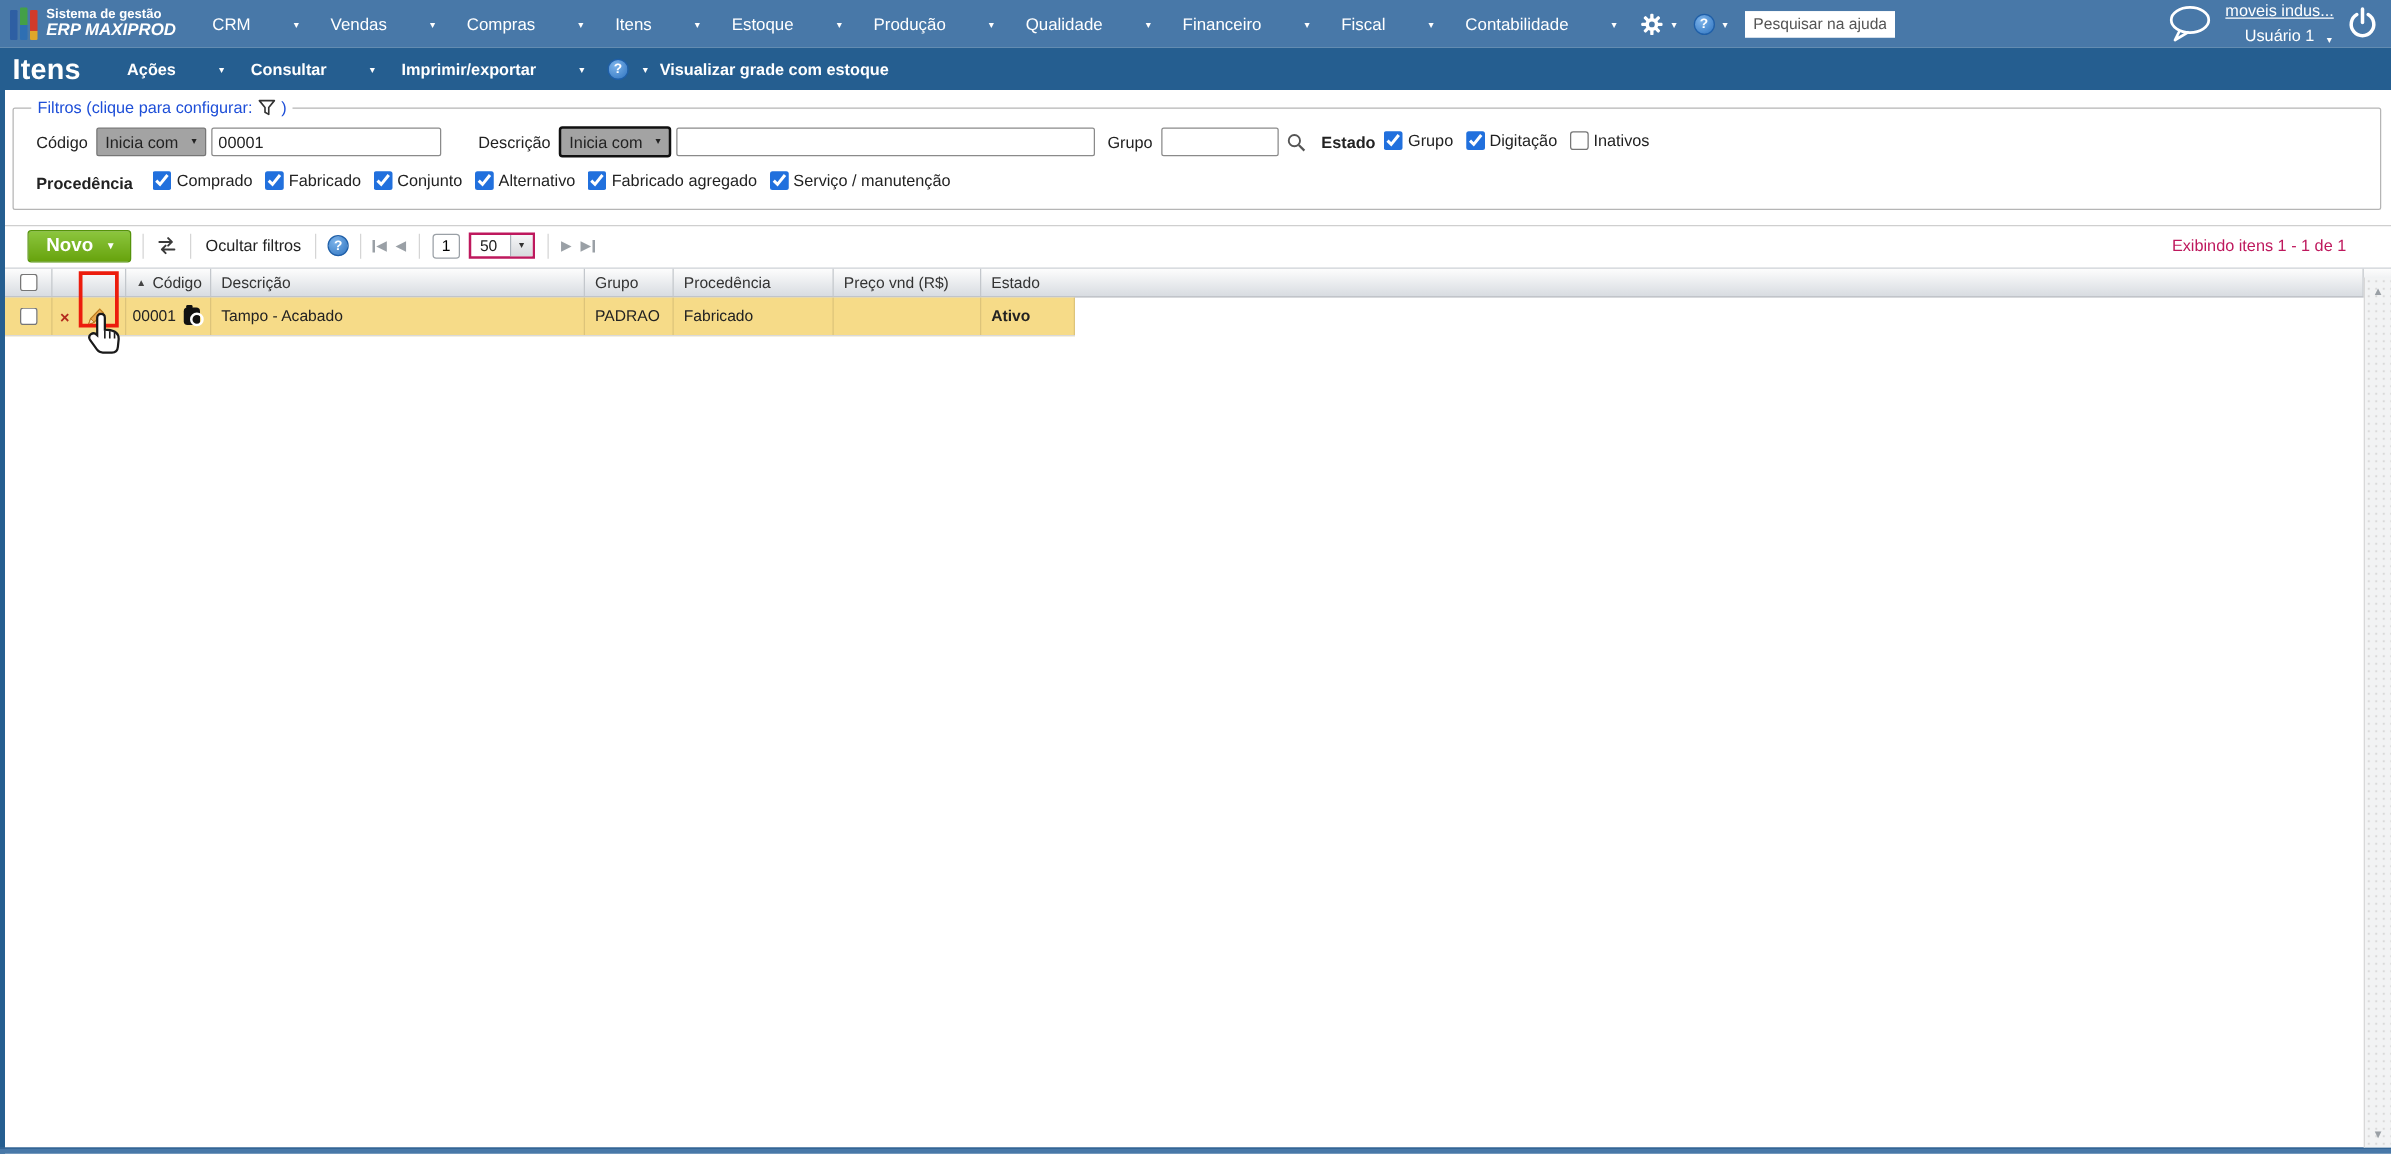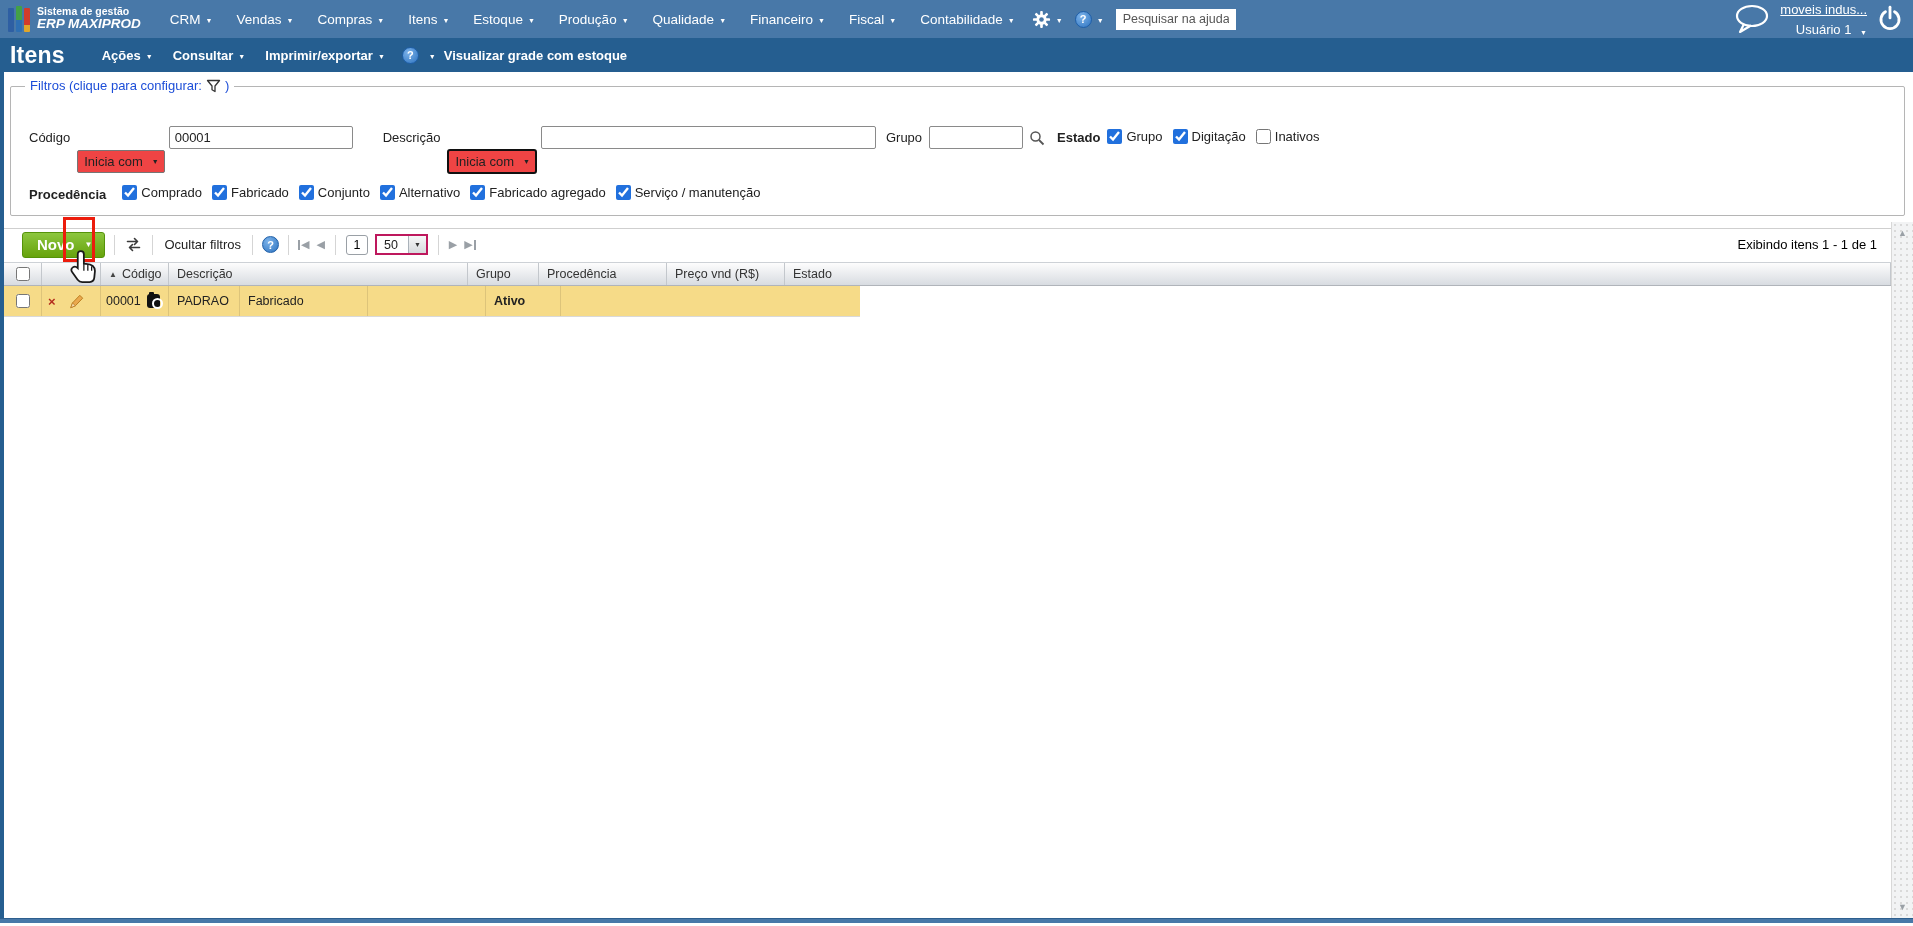--- a/index.html
+++ b/index.html
@@ -16,21 +16,21 @@
   }
   .logo-icon { display:flex; gap:2px; align-items:flex-end; height:26px; margin-right:7px; }
   .logo-icon .bar { width:6px; border-radius:1px; }
   .logo-icon .b1 { height:24px; background:#2e5fa3; }
   .logo-icon .b2 { height:26px; background:linear-gradient(#43a047 55%, #2e6fb3 55%); }
   .logo-icon .b3 { height:24px; background:linear-gradient(#d23b2a 70%, #e0a62a 70%); }
   .brand { line-height:1.05; margin-right:18px; white-space:nowrap; }
   .brand .l1 { font-size:10.5px; font-weight:bold; }
   .brand .l2 { font-size:13.5px; font-weight:bold; font-style:italic; }
   .topnav { display:flex; align-items:center; gap:2px; }
-  .nav-item { display:flex; align-items:center; padding:0 11px; font-size:13.5px; cursor:pointer; white-space:nowrap; }
+  .nav-item { display:flex; align-items:center; padding:0 11px; font-size:13.5px; cursor:pointer; white-space:nowrap;gap:28px; }
   .caret { font-size:7px; margin-left:5px; position:relative; top:1px; }
   .icon-btn { display:flex; align-items:center; padding:0 6px; cursor:pointer; }
   .help-search { height:21px; width:120px; border:1px solid #fff; background:#fff; font-size:12.5px;
     padding:0 6px; color:#444; margin-left:6px; font-family:"Liberation Sans",sans-serif; }
   .help-search::placeholder { color:#555; }
   .topbar-right { margin-left:auto; display:flex; align-items:center; gap:10px; }
   .account { text-align:right; line-height:1.25; white-space:nowrap; }
   .account a { color:#fff; font-size:13px; text-decoration:underline; }
   .account .usr { font-size:13px; }
 
@@ -54,21 +54,21 @@
   
   .filters-wrap { position:relative; padding:14px 8px 0 6px; }
   .filters-box { border:1px solid #b5b5b5; border-radius:2px; padding:14px 0 12px 0; position:relative; }
   .filters-legend { position:absolute; top:-9px; left:14px; background:#fff; padding:0 5px;
     font-size:13px; color:#1d4ed8; display:flex; align-items:center; gap:4px; }
   .frow { display:flex; align-items:center; font-size:13px; padding-left:18px; }
   .frow + .frow { margin-top:11px; }
   .flabel { margin-right:7px; white-space:nowrap; }
   .flabel.bold { font-weight:bold; }
   .sel { display:inline-flex; align-items:center; justify-content:space-between; border:1px solid #767676;
-    background:#ef4444; height:23px; padding:0 5px 0 6px; font-size:13px; border-radius:2px; cursor:pointer;margin-top:48px; }
+    background:#a3a3a3; height:23px; padding:0 5px 0 6px; font-size:13px; border-radius:2px; cursor:pointer; }
   .sel .sarr { font-size:7px; color:#222; margin-left:9px; }
   .sel.focused { border:2px solid #101010; border-radius:3px; height:25px; }
   .fin { height:23px; border:1px solid #8a8a8a; border-radius:2px; font-size:13px; padding:0 5px;
     font-family:"Liberation Sans",sans-serif; color:#222; }
   .cbl { display:inline-flex; align-items:center; margin-right:10px; cursor:pointer; white-space:nowrap; }
   .cbl input { width:15px; height:15px; accent-color:#2170dd; margin:0 4px 0 0; }
   .gap { display:inline-block; }
 
   
   .toolbar { margin-top:12px; border-top:1px solid #cfcfcf; height:32px; display:flex; align-items:center;
@@ -82,21 +82,21 @@
   .pag { display:flex; align-items:center; gap:7px; }
   .pgarr { color:#9aa0a6; font-size:11px; cursor:pointer; display:flex; align-items:center; }
   .pgarr .bar { width:2px; height:10px; background:#9aa0a6; }
   .pgarr.first .bar { margin-right:1px; } .pgarr.last .bar { margin-left:1px; }
   .pg-input { width:22px; height:20px; border:1px solid #9aa0a6; border-radius:3px; text-align:center;
     font-size:12.5px; font-family:"Liberation Sans",sans-serif; }
   .pagesel { display:inline-flex; border:2px solid #be185d; height:21px; align-items:stretch; cursor:pointer; background:#fff; }
   .pagesel .val { padding:2px 10px 0 7px; font-size:12.5px; }
   .pagesel .btn { width:18px; background:linear-gradient(#f6f7f8,#d7dadd); border-left:1px solid #aab2ba;
     display:flex; align-items:center; justify-content:center; font-size:7px; color:#333; }
-  .showing { margin-left:auto; font-size:13px; color:#000000; padding-right:26px; }
+  .showing { margin-left:auto; font-size:13px; color:#be185d; padding-right:26px; }
 
   
   .grid { margin-top:2px; }
   .ghead { display:flex; height:24px; background:linear-gradient(#fdfdfd,#d8dce1);
     border-top:1px solid #cdd1d6; border-bottom:1px solid #b0b4ba; font-size:12.5px; color:#333; }
   .gh { display:flex; align-items:center; padding:0 8px; border-right:1px solid #c3c7cc; height:100%; white-space:nowrap; }
   .gh.center { justify-content:center; padding:0; }
   .sort-arrow { font-size:8px; margin-right:5px; color:#444; }
   .grow { display:flex; height:31px; background:#f6db88; width:856px; font-size:12.5px; color:#222;
     border-bottom:1px solid #d9d9d9; }
@@ -383,20 +383,21 @@
           <svg width="19" height="19" viewBox="0 0 20 20">
             <path d="M4 16.5 L5.8 11.5 L13.5 3.5 L16.5 6.5 L8.8 14.5 Z" fill="#eaa94e" stroke="#b97a1e" stroke-width="1"></path>
             <path d="M4 16.5 L5.8 11.5 L8.8 14.5 Z" fill="#f6dcb0" stroke="#b97a1e" stroke-width="0.8"></path>
           </svg>
         </span>
       </div>
       <div class="gc w-cod" style="padding-left:5px;">
         <span>00001</span>
         <span class="camera"></span>
       </div>
+      <div class="gc w-desc">Tampo - Acabado</div>
       <div class="gc w-grp">PADRAO</div>
       <div class="gc w-proc">Fabricado</div>
       <div class="gc w-prc"></div>
       <div class="gc w-est-r">Ativo</div>
     </div>
   </div>
 </div>
 
 <div class="anno-rect"></div>
 <div class="hand-cursor">

